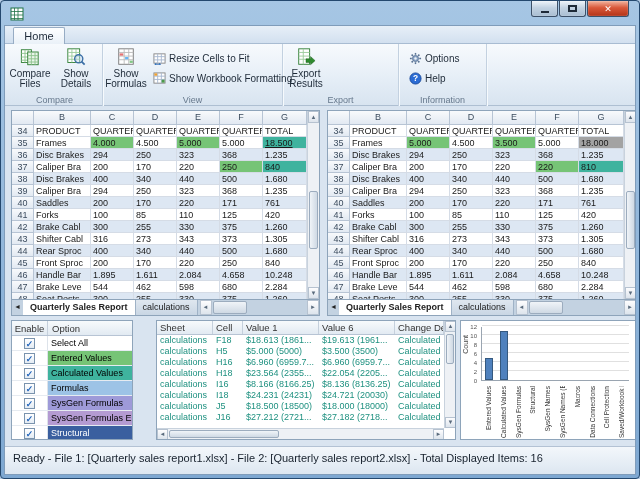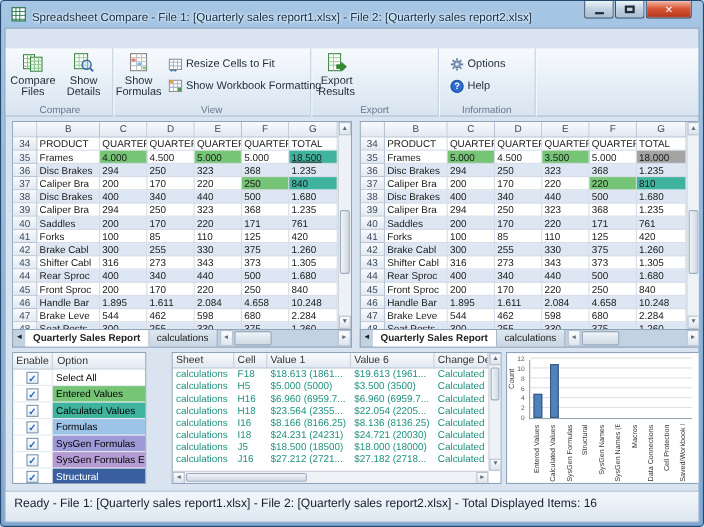--- a/index.html
+++ b/index.html
@@ -110,25 +110,27 @@
         <span class="glyph-max"></span>
       </div>
     <div class="wbtn close">✕</div>
   </div>
 
   <div class="titlebar">
     <span><svg width="14" height="14" viewBox="0 0 14 14">
           <rect x="1" y="1" width="12" height="12" fill="#fff" stroke="#217346"></rect>
           <path d="M1 4.5h12M1 8h12M1 11.5h12M4.5 1v12M8 1v12" stroke="#217346" stroke-width="0.8" fill="none"></path>
         </svg></span>
-    <span class="title-text">Spreadsheet Compare - File 1: [Quarterly sales report1.xlsx] - File 2: [Quarterly sales report2.xlsx]</span>
   </div>
 
   <div class="client">
 
+    <div class="tabstrip">
+      <div class="ribtab">Home</div>
+    </div>
 
     <div class="ribbon">
       <div class="rgroup" style="left:2px;width:96px;">
         <div class="bigbtn">
           <span class="icon">
               <svg viewBox="0 0 22 22">
                 <rect x="1.5" y="3" width="11" height="14" fill="#fff" stroke="#2e7d32"></rect>
                 <path d="M1.5 7h11M1.5 11h11M1.5 14.5h11M5.5 3v14M9 3v14" stroke="#8cc28c" stroke-width="1" fill="none"></path>
                 <rect x="8.5" y="5.5" width="11.5" height="14" fill="#eaf5ea" stroke="#2e7d32"></rect>
                 <path d="M8.5 9.5h11.5M8.5 13h11.5M8.5 16.5h11.5M12.5 5.5v14M16.5 5.5v14" stroke="#8cc28c" stroke-width="1" fill="none"></path>

